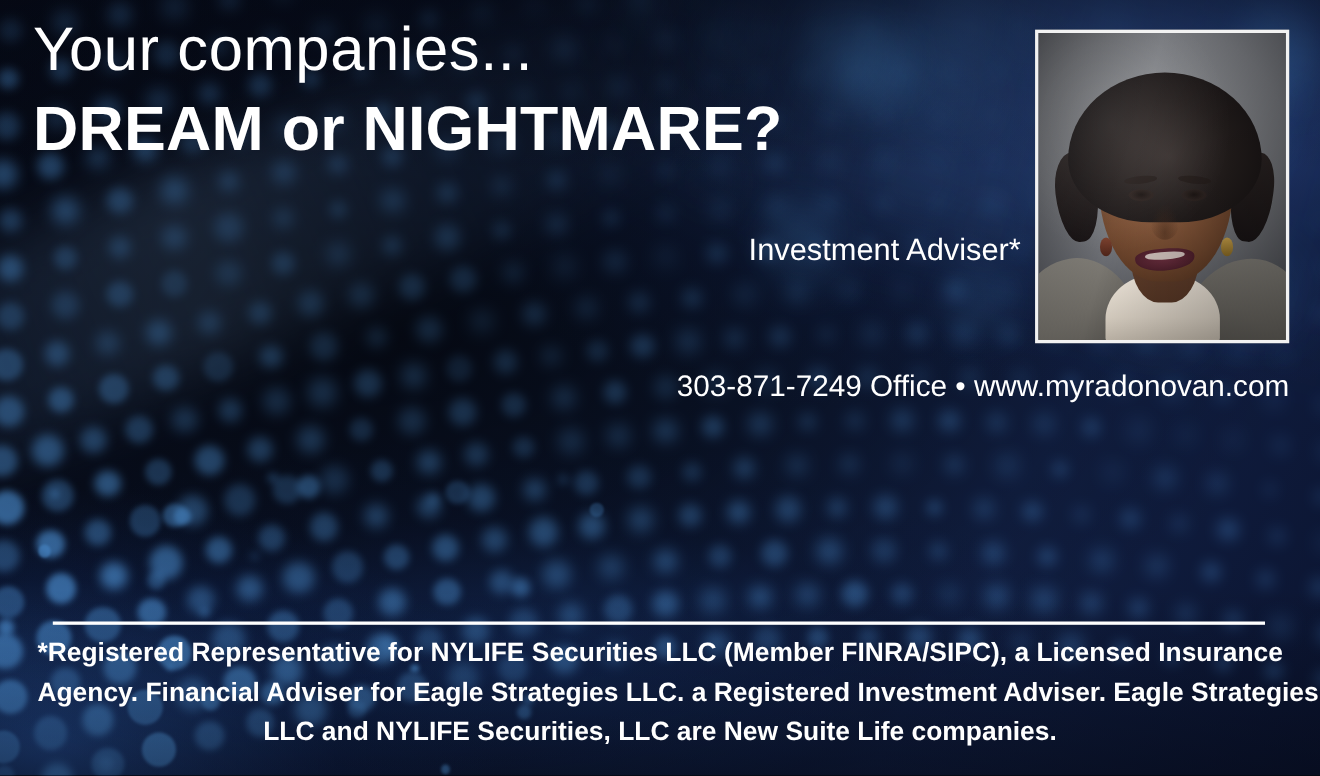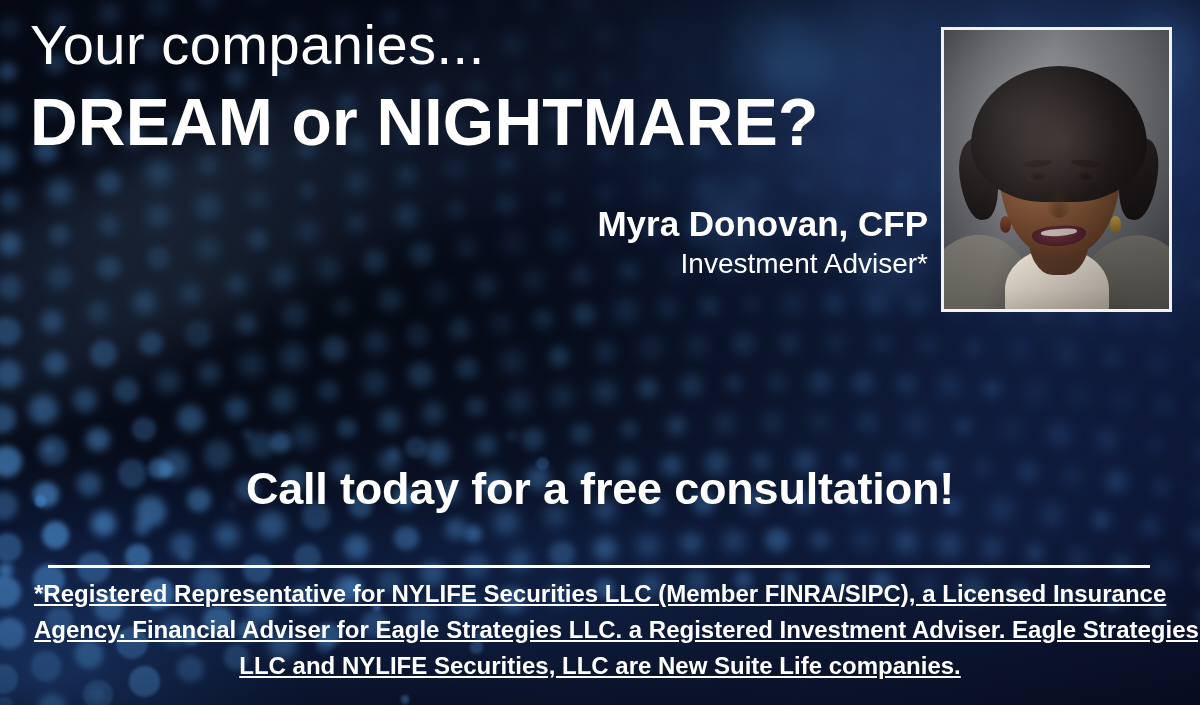--- a/index.html
+++ b/index.html
@@ -92,21 +92,21 @@
     font-weight: 300;
     letter-spacing: .5px;
     line-height: 1;
     white-space: nowrap;
   }
   .headline-2 {
     position: absolute;
     left: 30px;
     top: 89px;
     color: #ffffff;
-    font-size: 66px;
+    font-size: 57px;
     font-weight: 700;
     letter-spacing: .2px;
     line-height: 1;
     white-space: nowrap;
   }
 
   .adviser-block {
     position: absolute;
     right: 272px;
     top: 206px;
@@ -163,21 +163,20 @@
     background: #ffffff;
   }
 
   .disclaimer {
     position: absolute;
     left: 34px;
     right: 34px;
     top: 576px;
     text-align: center;
     color: #ffffff;
-    text-decoration: underline;
   }
   .disclaimer-line {
     font-size: 24px;
     font-weight: 700;
     line-height: 1.49;
     white-space: nowrap;
   }
 
   
   .portrait-frame {
@@ -823,28 +822,27 @@
       <div class="dot" style="left: 181.392px; top: 551.932px; width: 9.16029px; height: 9.16029px; background: rgb(87, 164, 242); opacity: 0.425; filter: blur(3.5px);"></div>
     </div>
   <div class="vignette"></div>
 
   <div class="content">
 
     <div class="headline-1">Your companies...</div>
     <div class="headline-2">DREAM or NIGHTMARE?</div>
 
     <div class="adviser-block">
-      <div class="adviser-name">Myra Donovan, CFP</div>
       <div class="adviser-title">Investment Adviser*</div>
     </div>
 
     <div class="contact-block">
+      <div class="contact-line">303-871-7249 Office •  www.myradonovan.com</div>
     </div>
 
-    <div class="cta">Call today for a free consultation!</div>
 
     <div class="divider"></div>
 
     <div class="disclaimer">
       <div class="disclaimer-line">*Registered Representative for NYLIFE Securities LLC (Member FINRA/SIPC), a Licensed Insurance</div>
       <div class="disclaimer-line">Agency. Financial Adviser for Eagle Strategies LLC. a Registered Investment Adviser. Eagle Strategies,</div>
       <div class="disclaimer-line">LLC and NYLIFE Securities, LLC are New Suite Life companies.</div>
     </div>
 
     <div class="portrait-frame">

